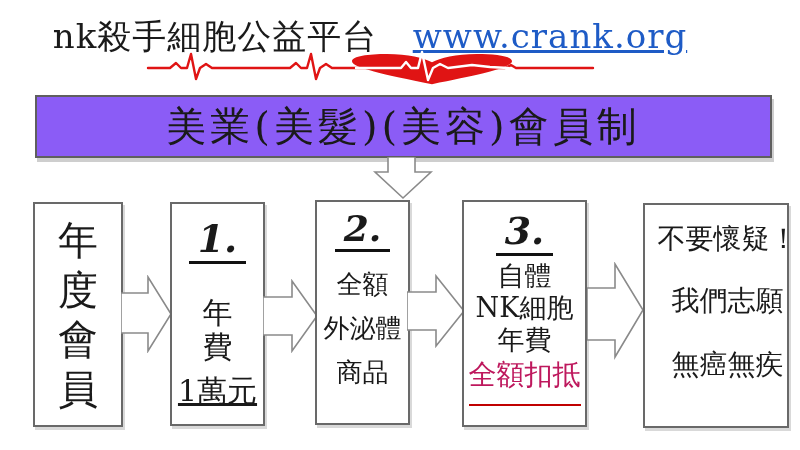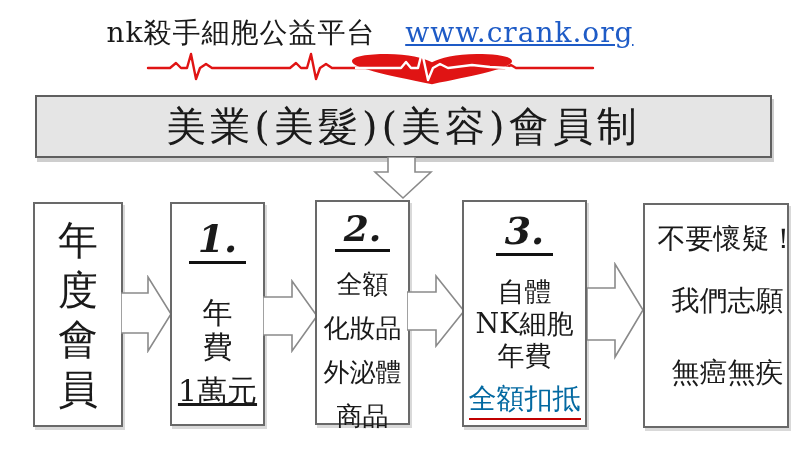--- a/index.html
+++ b/index.html
@@ -3,29 +3,29 @@
 <meta charset="utf-8">
 <style>
   html,body{margin:0;padding:0;background:#ffffff;}
   #stage{
     position:relative;width:800px;height:450px;background:#ffffff;overflow:hidden;
     font-family:"DejaVu Serif","Liberation Serif",serif;color:#1a1a1a;
   }
   
   .hdr{
     position:absolute;left:0;top:14px;width:740px;text-align:center;
-    font-size:28px;letter-spacing:1px;white-space:nowrap;
+    font-size:34px;letter-spacing:1px;white-space:nowrap;
   }
   .hdr a{color:#1e5bc6;text-decoration:underline;cursor:pointer;}
   
   .ekg-wrap{position:absolute;left:140px;top:48px;width:470px;height:45px;}
   
   .banner{
     position:absolute;left:35px;top:95px;width:733px;height:59px;
-    border:2px solid #5f5f5f;background:#e5e5e5;
+    border:2px solid #5f5f5f;background:#8b5cf6;
     box-shadow:2px 4px 0 rgba(165,165,165,.55);
     display:flex;align-items:center;justify-content:center;
   }
   .banner .t{font-size:40px;letter-spacing:4px;white-space:nowrap;}
   
   .fbox{
     position:absolute;background:#fff;border:2px solid #696969;
     box-shadow:2px 3px 0 rgba(170,170,170,.45);
     display:flex;flex-direction:column;align-items:center;box-sizing:border-box;
   }
@@ -40,30 +40,30 @@
     border-bottom:3px solid #111;padding:0 9px 1px;display:inline-block;
   }
   .b2 .stepnum{margin-top:14px;}
   .b3 .stepnum{margin-top:6px;font-size:36px;line-height:40px;}
   .b4 .stepnum{margin-top:8px;}
   .b2 .ln{font-size:30px;line-height:34px;}
   .b2 .ln.first{margin-top:32px;}
   .b2 .ln.money{margin-top:10px;white-space:nowrap;text-decoration:underline;}
   .b3 .ln{font-size:26px;line-height:32px;white-space:nowrap;margin-top:12px;}
   .b3 .lines{margin-top:4px;text-align:center;}
-  .b4 .lines{margin-top:20px;text-align:center;}
+  .b4 .lines{margin-top:4px;text-align:center;}
   .b4 .ln{font-size:27px;line-height:32px;white-space:nowrap;}
   .b4 .hl{
-    margin-top:11px;font-size:28px;line-height:32px;color:#0369a1;
-    border-bottom:2px solid #c00000;padding-bottom:3px;white-space:nowrap;
+    margin-top:3px;font-size:28px;line-height:32px;color:#be185d;
+    border-bottom:2px solid #c00000;padding-bottom:13px;white-space:nowrap;
   }
   .b5 .ln{font-size:28px;line-height:33px;white-space:nowrap;}
   .b5 .ln.l1{margin-top:17px;}
   .b5 .ln.l2{margin-top:29px;}
-  .b5 .ln.l3{margin-top:39px;}
+  .b5 .ln.l3{margin-top:31px;}
   .arr{position:absolute;}
   .arr svg polygon, .darr svg polygon{fill:#ffffff;stroke:#8a8a8a;stroke-width:1.6;}
   .darr{position:absolute;left:372px;top:157px;}
 </style>
 </head>
 <body>
 
 <div id="stage">
 
   <div class="hdr">
@@ -118,21 +118,20 @@
   <div class="arr" style="left:263px;top:279px;">
     <svg width="56" height="74" viewBox="0 0 56 74">
         <polygon points="0,18 29,18 29,2 54,37 29,72 29,56 0,56"></polygon>
       </svg>
   </div>
 
   <div class="fbox b3">
     <span class="stepnum">2.</span>
     <div class="lines">
       <div class="ln">全額</div>
-      <div class="ln">化妝品</div>
       <div class="ln">外泌體</div>
       <div class="ln">商品</div>
     </div>
   </div>
 
   <div class="arr" style="left:407px;top:274px;">
     <svg width="59" height="74" viewBox="0 0 59 74">
         <polygon points="0,18 29,18 29,2 57,37 29,72 29,56 0,56"></polygon>
       </svg>
   </div>

